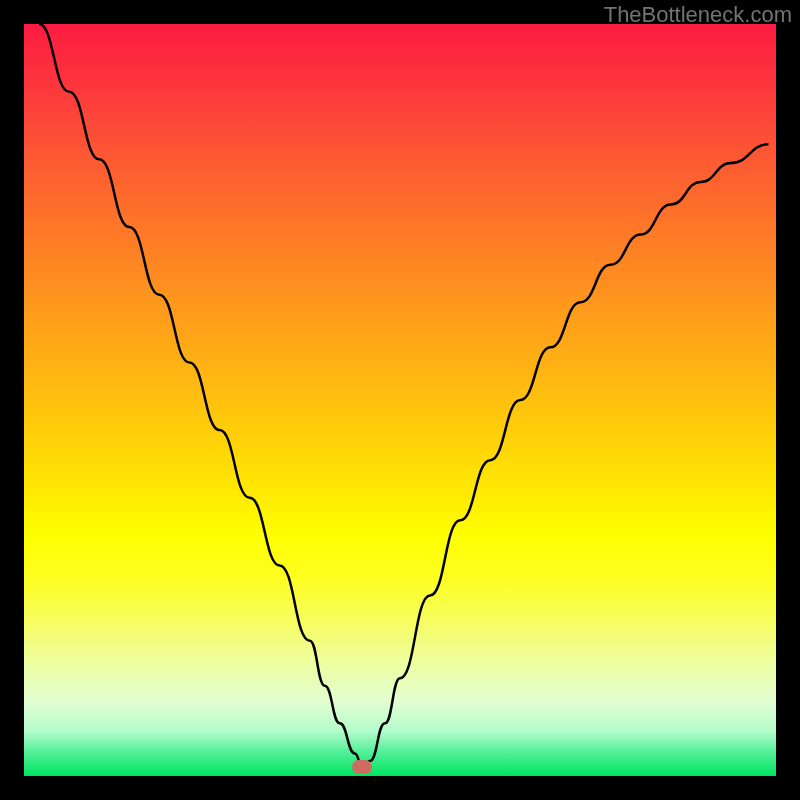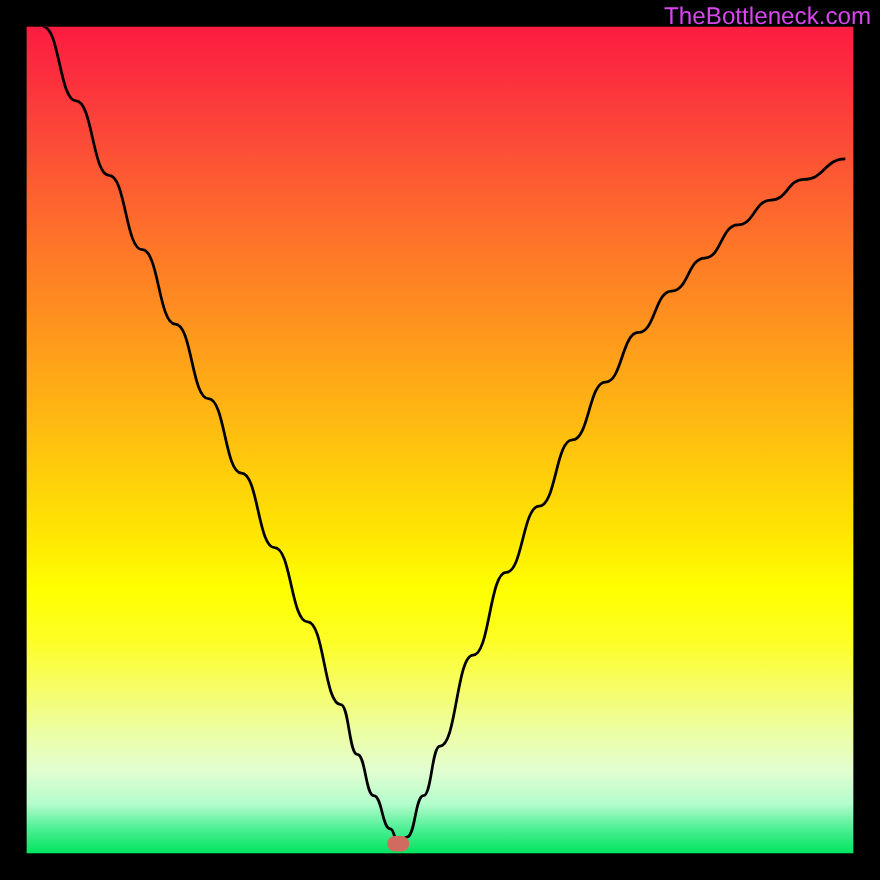--- a/index.html
+++ b/index.html
@@ -43,21 +43,21 @@
     #e2fed1 90%,
     #b4fccc 94%,
     #4cef94 97%,
     #00e45f 100%
   );
 }
 .attribution {
   position: absolute;
   right: 8px;
   top: 2px;
-  color: #d946ef;
+  color: #737373;
   font-size: 22px;
   font-weight: 500;
   z-index: 10;
 }
 .curve {
   position: absolute;
   left: 0;
   top: 0;
   width: 100%;
   height: 100%;

